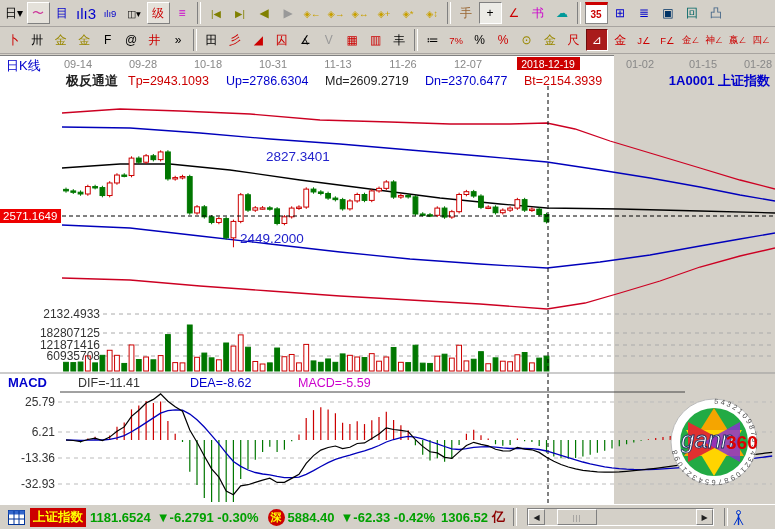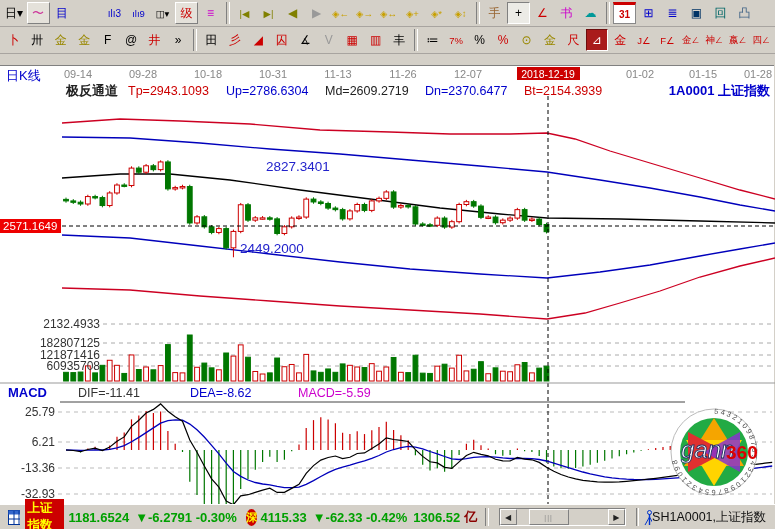--- a/index.html
+++ b/index.html
@@ -3,21 +3,21 @@
 <meta charset="utf-8">
 <style>
   html,body{margin:0;padding:0;}
   body{width:775px;height:529px;background:#d4d0c8;font-family:"Liberation Sans",sans-serif;overflow:hidden;position:relative;}
   .toolbar{height:27px;background:#d4d0c8;display:flex;align-items:center;padding:0 2px;border-bottom:1px solid #a8a4a0;box-sizing:border-box;}
   .tbtn{width:23px;height:22px;display:flex;align-items:center;justify-content:center;font-size:12px;margin:0 0.5px;border:1px solid transparent;cursor:pointer;white-space:nowrap;box-sizing:border-box;background:transparent;}
   .tbtn.raised{border-color:#fff #808080 #808080 #fff;background:#e4e1da;}
   .tbtn.sunken{border-color:#808080 #fff #fff #808080;background:#ecebe6;}
   .tbtn.redsel{background:#a91c1c;border-color:#6d0d0d #fff #fff #6d0d0d;color:#fff !important;}
   .tsep{width:2px;height:22px;border-left:1px solid #808080;border-right:1px solid #fff;margin:0 3px;}
-  .chart-area{position:absolute;top:65px;left:0;width:774px;height:449px;background:#fff;border-top:1px solid #808080;text-decoration:underline;}
+  .chart-area{position:absolute;top:55px;left:0;width:614px;height:449px;background:#fff;border-top:1px solid #808080;text-decoration:underline;}
   svg text{font-family:"Liberation Sans",sans-serif;}
   .logo{position:absolute;left:664px;top:340px;width:100px;height:92px;}
   .statusbar{position:absolute;top:504px;left:0;width:775px;height:25px;background:#d4d0c8;border-top:1px solid #fff;display:flex;align-items:center;font-size:13px;box-sizing:border-box;padding:0 6px;}
   .sb-badge{background:#cc0000;color:#ffff00;font-weight:700;font-size:12.5px;padding:1px 3px;margin:0 4px 0 3px;}
   .sb-circle{background:#cc0000;color:#ffff00;font-weight:700;font-size:11px;width:17px;height:17px;border-radius:50%;display:flex;align-items:center;justify-content:center;margin:0 3px;}
   .sb-green{color:#00a000;font-weight:700;margin-right:6px;white-space:nowrap;}
   .sb-dark{color:#8b0000;font-weight:700;margin-right:4px;}
   .sb-scroll{width:185px;height:16px;border:1px solid;border-color:#808080 #fff #fff #808080;background:#d4d0c8;display:flex;align-items:center;margin:0 6px;}
   .sb-sarrow{width:15px;height:14px;background:#d4d0c8;border:1px solid;border-color:#fff #808080 #808080 #fff;font-size:8px;display:flex;align-items:center;justify-content:center;color:#222;}
   .sb-thumb{width:38px;height:14px;background:#d4d0c8;border:1px solid;border-color:#fff #808080 #808080 #fff;margin-left:12px;display:flex;align-items:center;justify-content:center;font-size:7px;color:#888;letter-spacing:1px;}
@@ -25,21 +25,21 @@
   .sb-sym{color:#111;font-size:12.5px;white-space:nowrap;margin-right:3px;}
   .sb-vsep{width:2px;height:18px;border-left:1px solid #808080;border-right:1px solid #fff;margin:0 4px;}
 </style>
 </head>
 <body>
 
 <div class="toolbar" id="tb1">
     <div class="tbtn" style="color: rgb(0, 0, 0);">日▾</div>
     <div class="tbtn raised" style="color: rgb(204, 51, 153);">〜</div>
     <div class="tbtn" style="color: rgb(0, 0, 204);">目</div>
-    <div class="tbtn" style="color: rgb(0, 0, 204); font-size: 10px; margin-left: 29px;">ılı3</div>
+    <div class="tbtn" style="color: rgb(0, 0, 204); font-size: 15px;">ılı3</div>
     <div class="tbtn" style="color: rgb(0, 0, 204); font-size: 9.5px;">ılı9</div>
     <div class="tbtn" style="color: rgb(0, 0, 0); font-size: 9.5px;">◫▾</div>
     <div class="tbtn raised" style="color: rgb(204, 0, 0);">级</div>
     <div class="tbtn" style="color: rgb(204, 0, 204);">≡</div>
     <div class="tsep"></div>
     <div class="tbtn" style="color: rgb(128, 128, 0); font-size: 9.5px;">|◀</div>
     <div class="tbtn" style="color: rgb(128, 128, 0); font-size: 9.5px;">▶|</div>
     <div class="tbtn" style="color: rgb(128, 128, 0);">◀</div>
     <div class="tbtn" style="color: rgb(153, 153, 153);">▶</div>
     <div class="tbtn" style="color: rgb(200, 160, 0); font-size: 9.5px;">◈←</div>
@@ -48,21 +48,21 @@
     <div class="tbtn" style="color: rgb(200, 160, 0); font-size: 9.5px;">◈+</div>
     <div class="tbtn" style="color: rgb(200, 160, 0); font-size: 9.5px;">◈*</div>
     <div class="tbtn" style="color: rgb(200, 160, 0); font-size: 9.5px;">◈↕</div>
     <div class="tsep"></div>
     <div class="tbtn" style="color: rgb(153, 102, 51);">手</div>
     <div class="tbtn sunken" style="color: rgb(0, 0, 0);">+</div>
     <div class="tbtn" style="color: rgb(204, 0, 0);">∠</div>
     <div class="tbtn" style="color: rgb(204, 0, 204);">书</div>
     <div class="tbtn" style="color: rgb(0, 153, 153);">☁</div>
     <div class="tsep"></div>
-    <div class="tbtn" style="color: rgb(204, 0, 0); border-width: 3px 1px 1px; border-style: solid; border-color: rgb(204, 0, 0) rgb(136, 136, 136) rgb(136, 136, 136); border-image: initial; background: rgb(255, 255, 255); font-size: 10px; font-weight: bold;">31</div>
+    <div class="tbtn" style="color: rgb(204, 0, 0); border-width: 3px 1px 1px; border-style: solid; border-color: rgb(204, 0, 0) rgb(136, 136, 136) rgb(136, 136, 136); border-image: initial; background: rgb(255, 255, 255); font-size: 10px; font-weight: bold;">35</div>
     <div class="tbtn" style="color: rgb(0, 0, 204);">⊞</div>
     <div class="tbtn" style="color: rgb(0, 0, 204);">≣</div>
     <div class="tbtn" style="color: rgb(0, 51, 102);">▣</div>
     <div class="tbtn" style="color: rgb(0, 102, 102);">回</div>
     <div class="tbtn" style="color: rgb(68, 102, 136);">凸</div>
   </div>
 <div class="toolbar" id="tb2">
     <div class="tbtn" style="color: rgb(204, 0, 0);">卜</div>
     <div class="tbtn" style="color: rgb(0, 0, 0);">卅</div>
     <div class="tbtn" style="color: rgb(153, 136, 0);">金</div>
@@ -489,32 +489,31 @@
     <rect x="0.5" y="0.5" width="16" height="14" fill="#fff" stroke="#003399"></rect>
     <rect x="0.5" y="0.5" width="16" height="4" fill="#3366cc"></rect>
     <line x1="6" y1="1" x2="6" y2="14" stroke="#003399"></line>
     <line x1="11" y1="1" x2="11" y2="14" stroke="#003399"></line>
     <line x1="1" y1="9" x2="16" y2="9" stroke="#003399"></line>
   </svg>
   <span class="sb-badge">上证指数</span>
   <span class="sb-green">1181.6524</span>
   <span class="sb-green">▼-6.2791 -0.30%</span>
   <span class="sb-circle">深</span>
-  <span class="sb-green">4115.33</span>
+  <span class="sb-green">5884.40</span>
   <span class="sb-green">▼-62.33 -0.42%</span>
   <span class="sb-green" style="margin-right:4px">1306.52</span>
   <span class="sb-dark">亿</span>
   <span class="sb-vsep"></span>
   <div class="sb-scroll">
     <div class="sb-sarrow">◀</div>
     <div class="sb-thumb">|||</div>
     <div class="sb-spacer"></div>
     <div class="sb-sarrow">▶</div>
   </div>
   <span class="sb-vsep"></span>
   <svg width="13" height="15">
     <line x1="6.5" y1="4" x2="6.5" y2="15" stroke="#0033cc" stroke-width="1.4"></line>
     <line x1="2" y1="15" x2="6.5" y2="7" stroke="#0033cc"></line>
     <line x1="11" y1="15" x2="6.5" y2="7" stroke="#0033cc"></line>
     <circle cx="6.5" cy="2.5" r="2" fill="none" stroke="#0033cc"></circle>
   </svg>
-  <span class="sb-sym">SH1A0001,上证指数</span>
 </div>
 
 </body></html>

